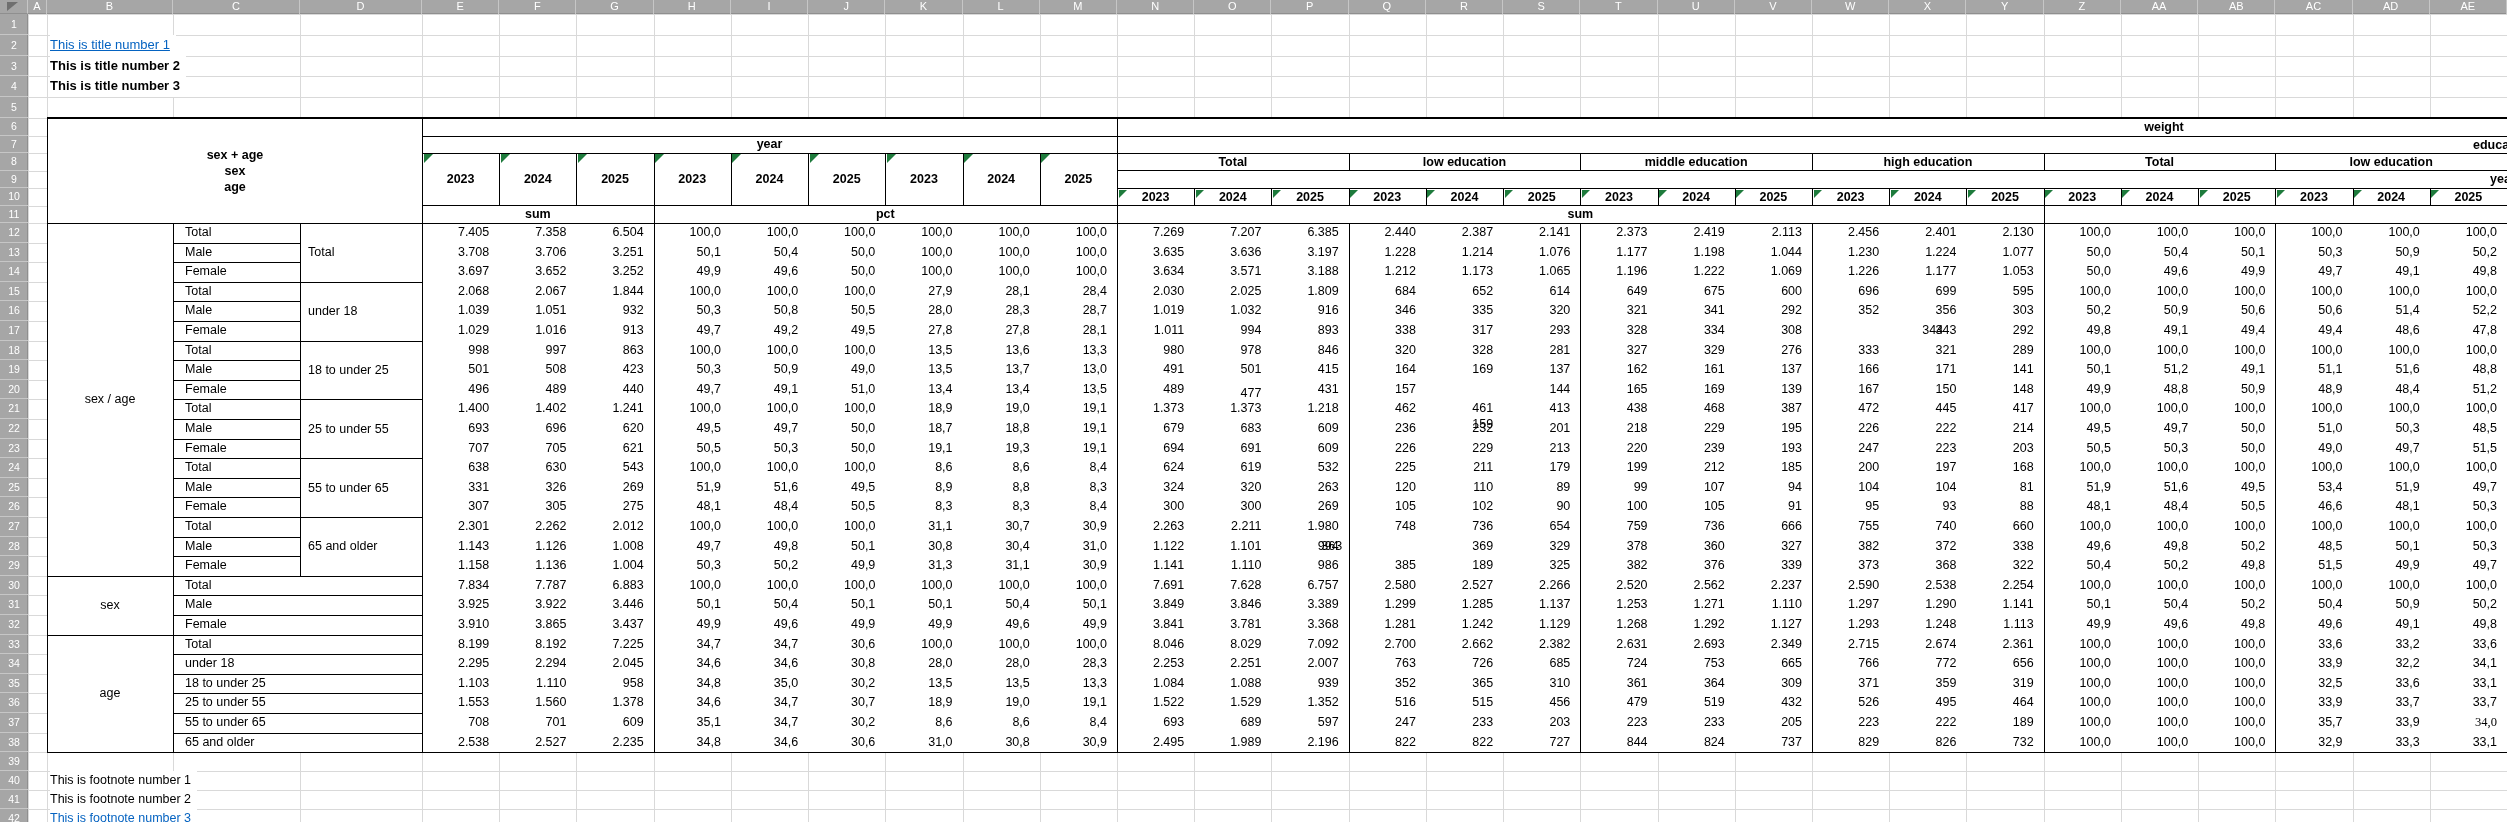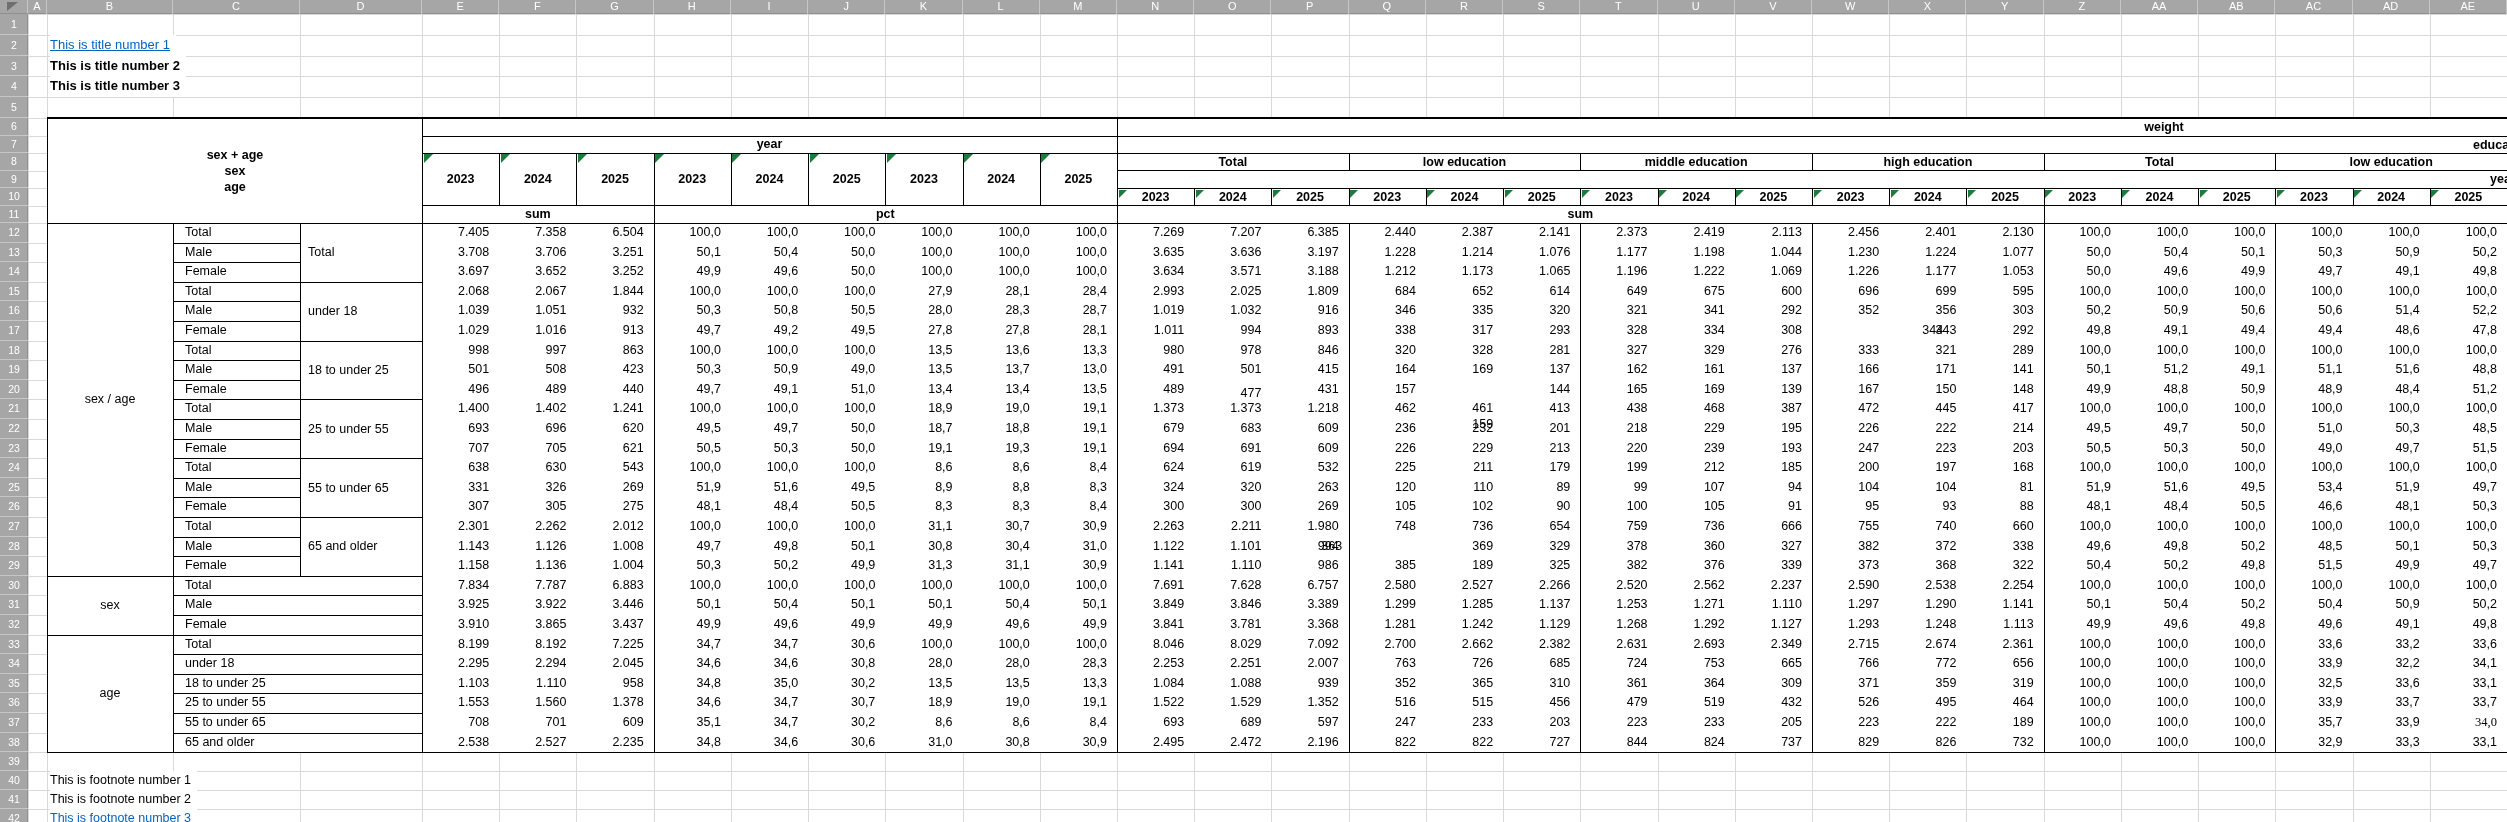--- a/index.html
+++ b/index.html
@@ -494,21 +494,21 @@
       <div class="cell num" style="left: 2429.78px; top: 262.2px; width: 67.2222px; height: 19.6px; line-height: 19.6px;">49,8</div>
       <div class="cell num" style="left: 422px; top: 281.8px; width: 67.2222px; height: 19.6px; line-height: 19.6px;">2.068</div>
       <div class="cell num" style="left: 499.222px; top: 281.8px; width: 67.2222px; height: 19.6px; line-height: 19.6px;">2.067</div>
       <div class="cell num" style="left: 576.444px; top: 281.8px; width: 67.2222px; height: 19.6px; line-height: 19.6px;">1.844</div>
       <div class="cell num" style="left: 653.667px; top: 281.8px; width: 67.2222px; height: 19.6px; line-height: 19.6px;">100,0</div>
       <div class="cell num" style="left: 730.889px; top: 281.8px; width: 67.2222px; height: 19.6px; line-height: 19.6px;">100,0</div>
       <div class="cell num" style="left: 808.111px; top: 281.8px; width: 67.2222px; height: 19.6px; line-height: 19.6px;">100,0</div>
       <div class="cell num" style="left: 885.333px; top: 281.8px; width: 67.2222px; height: 19.6px; line-height: 19.6px;">27,9</div>
       <div class="cell num" style="left: 962.556px; top: 281.8px; width: 67.2222px; height: 19.6px; line-height: 19.6px;">28,1</div>
       <div class="cell num" style="left: 1039.78px; top: 281.8px; width: 67.2222px; height: 19.6px; line-height: 19.6px;">28,4</div>
-      <div class="cell num" style="left: 1117px; top: 281.8px; width: 67.2222px; height: 19.6px; line-height: 19.6px;">2.993</div>
+      <div class="cell num" style="left: 1117px; top: 281.8px; width: 67.2222px; height: 19.6px; line-height: 19.6px;">2.030</div>
       <div class="cell num" style="left: 1194.22px; top: 281.8px; width: 67.2222px; height: 19.6px; line-height: 19.6px;">2.025</div>
       <div class="cell num" style="left: 1271.44px; top: 281.8px; width: 67.2222px; height: 19.6px; line-height: 19.6px;">1.809</div>
       <div class="cell num" style="left: 1348.67px; top: 281.8px; width: 67.2222px; height: 19.6px; line-height: 19.6px;">684</div>
       <div class="cell num" style="left: 1425.89px; top: 281.8px; width: 67.2222px; height: 19.6px; line-height: 19.6px;">652</div>
       <div class="cell num" style="left: 1503.11px; top: 281.8px; width: 67.2222px; height: 19.6px; line-height: 19.6px;">614</div>
       <div class="cell num" style="left: 1580.33px; top: 281.8px; width: 67.2222px; height: 19.6px; line-height: 19.6px;">649</div>
       <div class="cell num" style="left: 1657.56px; top: 281.8px; width: 67.2222px; height: 19.6px; line-height: 19.6px;">675</div>
       <div class="cell num" style="left: 1734.78px; top: 281.8px; width: 67.2222px; height: 19.6px; line-height: 19.6px;">600</div>
       <div class="cell num" style="left: 1812px; top: 281.8px; width: 67.2222px; height: 19.6px; line-height: 19.6px;">696</div>
       <div class="cell num" style="left: 1889.22px; top: 281.8px; width: 67.2222px; height: 19.6px; line-height: 19.6px;">699</div>
@@ -1116,21 +1116,21 @@
       <div class="cell num" style="left: 422px; top: 732.6px; width: 67.2222px; height: 19.6px; line-height: 19.6px;">2.538</div>
       <div class="cell num" style="left: 499.222px; top: 732.6px; width: 67.2222px; height: 19.6px; line-height: 19.6px;">2.527</div>
       <div class="cell num" style="left: 576.444px; top: 732.6px; width: 67.2222px; height: 19.6px; line-height: 19.6px;">2.235</div>
       <div class="cell num" style="left: 653.667px; top: 732.6px; width: 67.2222px; height: 19.6px; line-height: 19.6px;">34,8</div>
       <div class="cell num" style="left: 730.889px; top: 732.6px; width: 67.2222px; height: 19.6px; line-height: 19.6px;">34,6</div>
       <div class="cell num" style="left: 808.111px; top: 732.6px; width: 67.2222px; height: 19.6px; line-height: 19.6px;">30,6</div>
       <div class="cell num" style="left: 885.333px; top: 732.6px; width: 67.2222px; height: 19.6px; line-height: 19.6px;">31,0</div>
       <div class="cell num" style="left: 962.556px; top: 732.6px; width: 67.2222px; height: 19.6px; line-height: 19.6px;">30,8</div>
       <div class="cell num" style="left: 1039.78px; top: 732.6px; width: 67.2222px; height: 19.6px; line-height: 19.6px;">30,9</div>
       <div class="cell num" style="left: 1117px; top: 732.6px; width: 67.2222px; height: 19.6px; line-height: 19.6px;">2.495</div>
-      <div class="cell num" style="left: 1194.22px; top: 732.6px; width: 67.2222px; height: 19.6px; line-height: 19.6px;">2.472</div>
+      <div class="cell num" style="left: 1194.22px; top: 732.6px; width: 67.2222px; height: 19.6px; line-height: 19.6px;">1.989</div>
       <div class="cell num" style="left: 1271.44px; top: 732.6px; width: 67.2222px; height: 19.6px; line-height: 19.6px;">2.196</div>
       <div class="cell num" style="left: 1348.67px; top: 732.6px; width: 67.2222px; height: 19.6px; line-height: 19.6px;">822</div>
       <div class="cell num" style="left: 1425.89px; top: 732.6px; width: 67.2222px; height: 19.6px; line-height: 19.6px;">822</div>
       <div class="cell num" style="left: 1503.11px; top: 732.6px; width: 67.2222px; height: 19.6px; line-height: 19.6px;">727</div>
       <div class="cell num" style="left: 1580.33px; top: 732.6px; width: 67.2222px; height: 19.6px; line-height: 19.6px;">844</div>
       <div class="cell num" style="left: 1657.56px; top: 732.6px; width: 67.2222px; height: 19.6px; line-height: 19.6px;">824</div>
       <div class="cell num" style="left: 1734.78px; top: 732.6px; width: 67.2222px; height: 19.6px; line-height: 19.6px;">737</div>
       <div class="cell num" style="left: 1812px; top: 732.6px; width: 67.2222px; height: 19.6px; line-height: 19.6px;">829</div>
       <div class="cell num" style="left: 1889.22px; top: 732.6px; width: 67.2222px; height: 19.6px; line-height: 19.6px;">826</div>
       <div class="cell num" style="left: 1966.44px; top: 732.6px; width: 67.2222px; height: 19.6px; line-height: 19.6px;">732</div>

